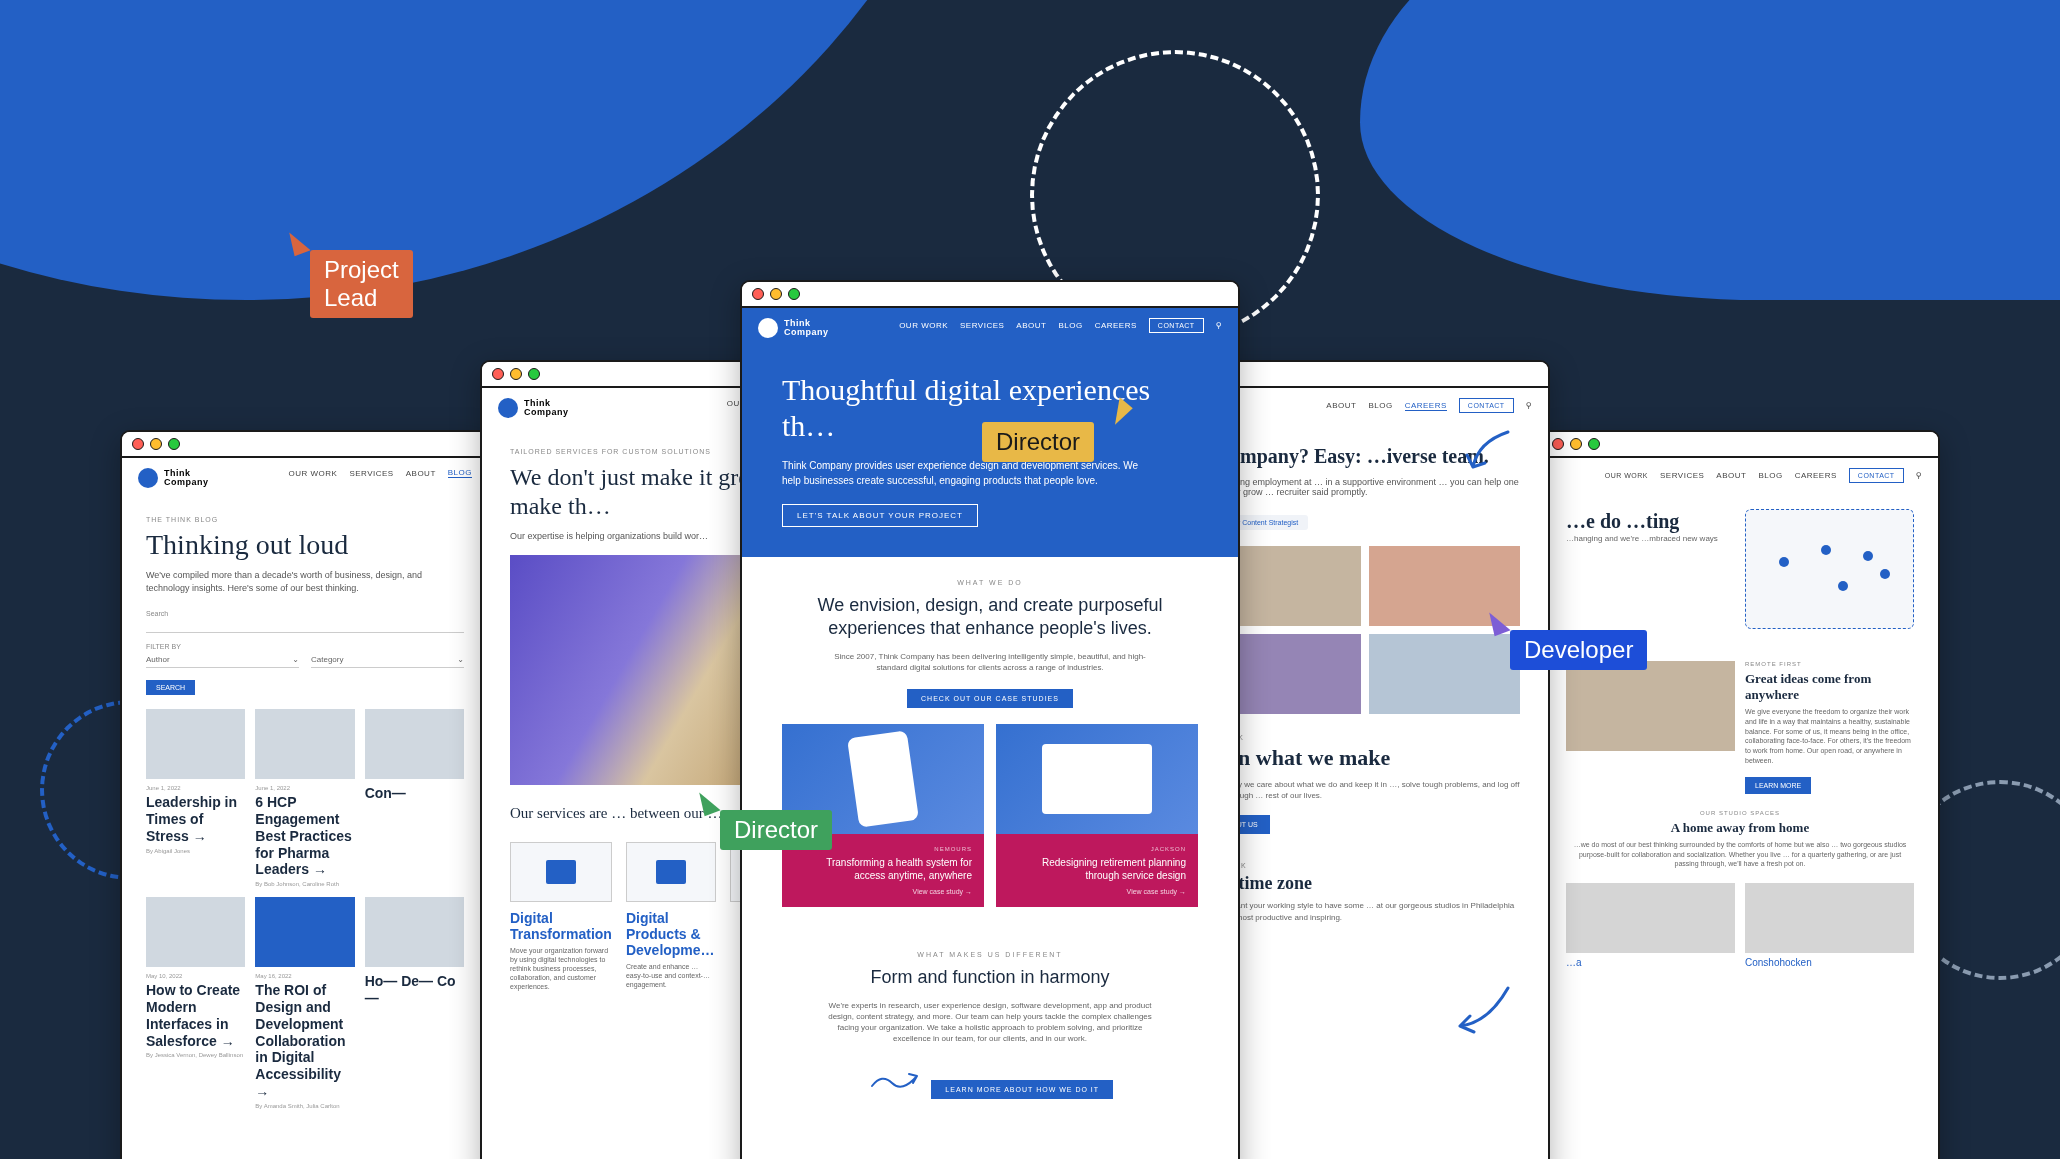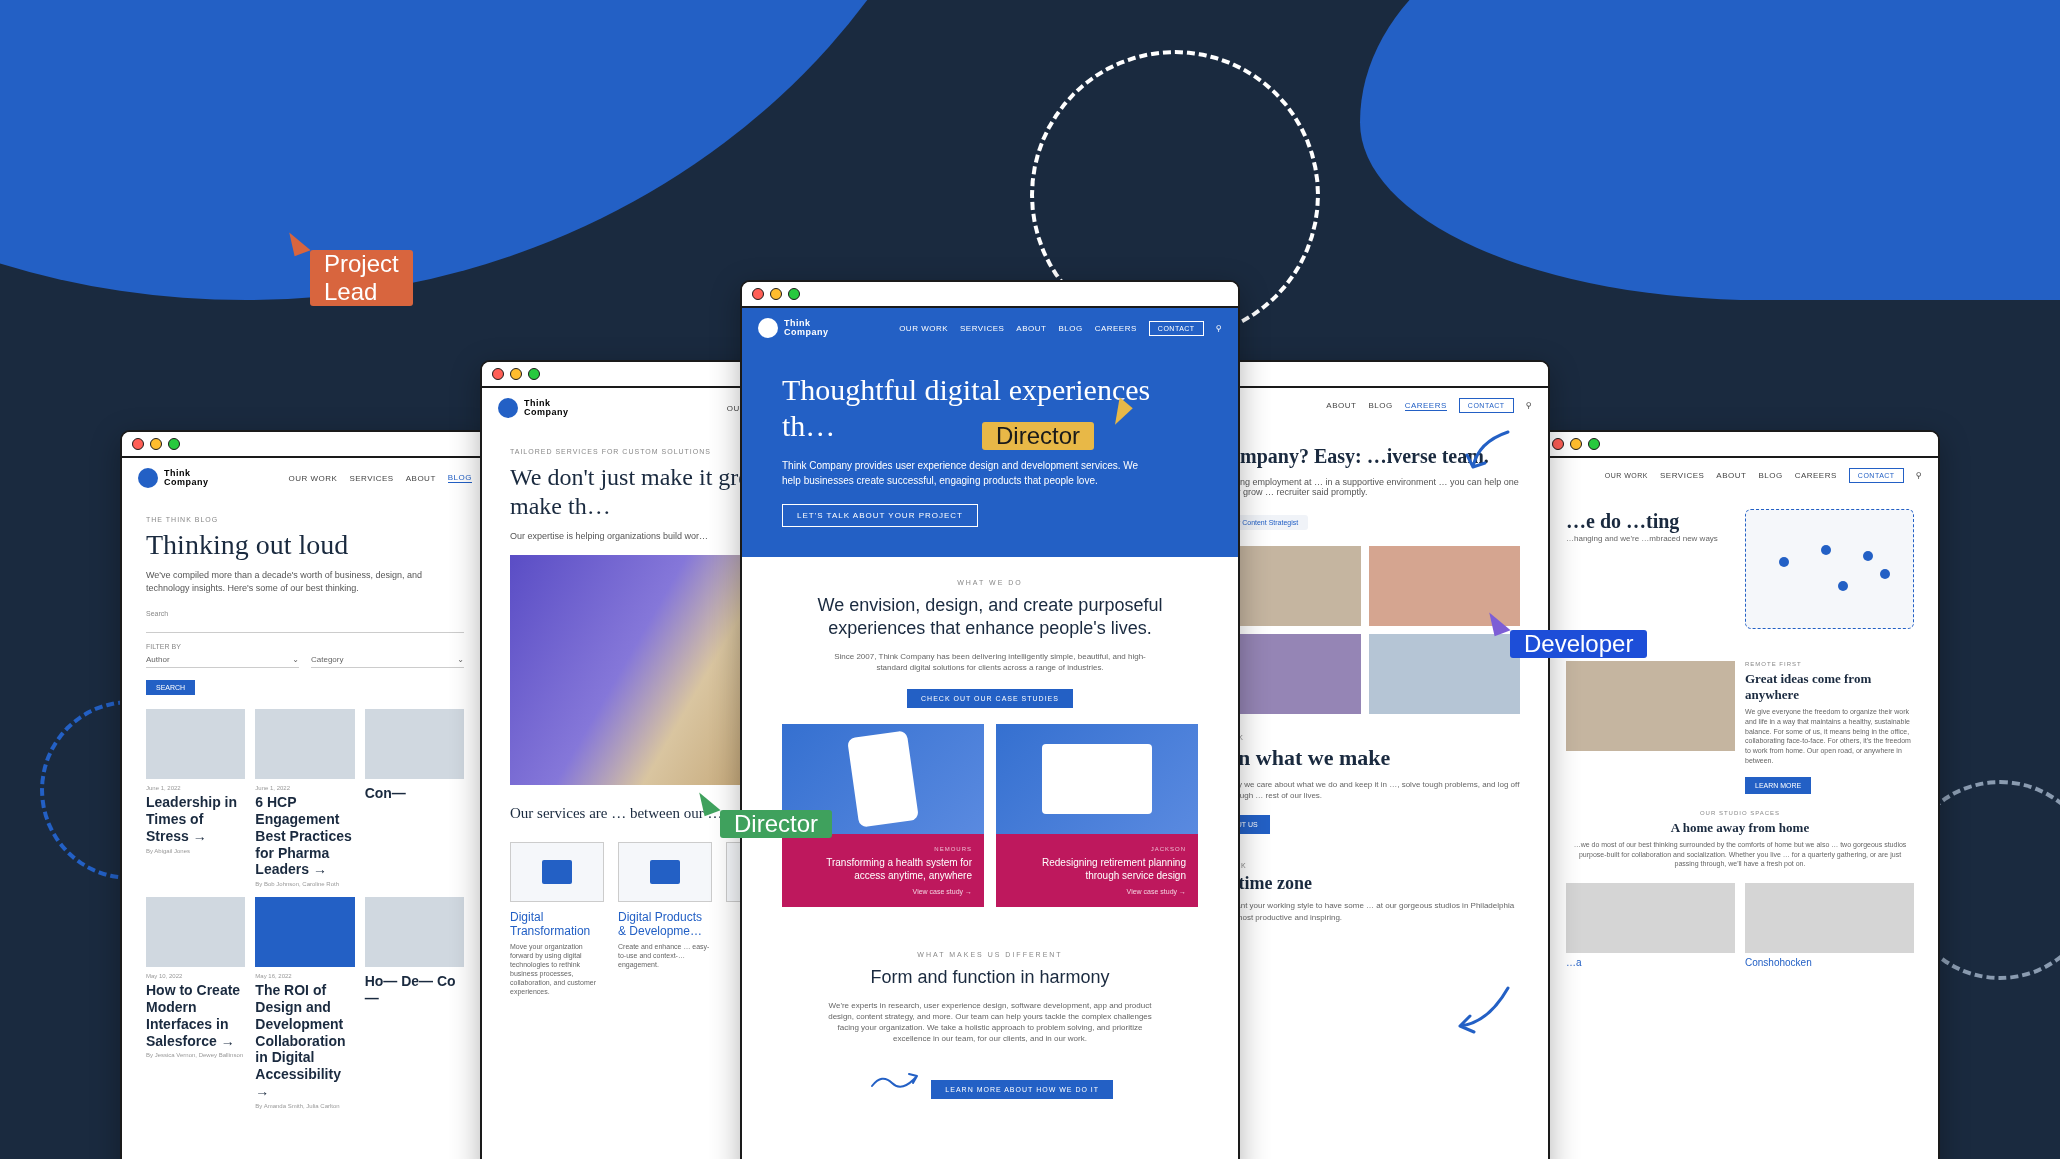--- a/index.html
+++ b/index.html
@@ -11,31 +11,31 @@
 .dc1{width:290px;height:290px;left:1030px;top:50px}
 .dc2{width:180px;height:180px;left:40px;top:700px;border-color:#2360c5}
 .dc3{width:200px;height:200px;right:-40px;top:780px;border-color:#8a9bb0}
 
 .cursor-label{position:absolute;z-index:100}
 .cursor{width:0;height:0;position:absolute}
 .cursor-pl{border-left:3px solid transparent;border-right:14px solid transparent;border-bottom:24px solid #d8653e;transform:rotate(-20deg)}
 .cursor-des{border-left:3px solid transparent;border-right:14px solid transparent;border-bottom:24px solid #e8b847;transform:rotate(-140deg)}
 .cursor-dir{border-left:3px solid transparent;border-right:14px solid transparent;border-bottom:24px solid #3fa15d;transform:rotate(-20deg)}
 .cursor-dev{border-left:3px solid transparent;border-right:14px solid transparent;border-bottom:24px solid #7d5ed6;transform:rotate(-20deg)}
-.label-box{padding:0 14px;color:#fff;font-size:24px;font-weight:500;border-radius:3px;display:inline-block;position:absolute}
+.label-box{padding:6px 14px;color:#fff;font-size:24px;font-weight:500;border-radius:3px;display:inline-block;position:absolute}
 .lb-pl{background:#d8653e;left:20px;top:20px}
 .lb-des{background:#e8b847;color:#1a1a1a;left:-128px;top:22px}
 .lb-dir{background:#3fa15d;left:20px;top:20px}
 .lb-dev{background:#1d4ed8;left:20px;top:20px}
 
 .window{position:absolute;background:#fff;border:2px solid #1a1a1a;border-radius:10px 10px 0 0;box-shadow:0 8px 30px rgba(0,0,0,.3);overflow:hidden}
 .titlebar{height:26px;background:#fff;border-bottom:2px solid #1a1a1a;display:flex;align-items:center;padding:0 10px;gap:6px}
 .dot{width:12px;height:12px;border-radius:50%;border:1px solid #1a1a1a}
 .dot-r{background:#ff5f56}.dot-y{background:#ffbd2e}.dot-g{background:#27c93f}
-.nav{display:flex;align-items:center;justify-content:space-between;padding:10px 16px;font-size:8px;letter-spacing:.5px}
+.nav{display:flex;align-items:flex-start;justify-content:space-between;padding:10px 16px;font-size:8px;letter-spacing:.5px}
 .nav-left{display:flex;align-items:center;gap:6px}
 .logo-badge{width:20px;height:20px;background:#2360c5;border-radius:50%}
 .logo-text{font-size:9px;font-weight:700;line-height:1}
 .nav-links{display:flex;gap:12px;align-items:center;color:#444}
 .nav-links span{white-space:nowrap}
 .contact-btn{border:1px solid #2360c5;padding:3px 8px;color:#2360c5;font-size:7px}
 .active{color:#2360c5;border-bottom:1px solid #2360c5}
 
 
 .w1{left:120px;top:430px;width:370px;height:750px;z-index:5}
@@ -60,21 +60,21 @@
 .w2{left:480px;top:360px;width:370px;height:820px;z-index:10}
 .w2 .content{padding:20px 28px}
 .w2 .kicker{font-size:7px;letter-spacing:1px;color:#888;margin-bottom:8px}
 .w2 h1{font-family:Georgia,serif;font-size:24px;font-weight:400;color:#1a2a3f;line-height:1.2;margin-bottom:10px}
 .w2 .sub{font-size:9px;color:#555;margin-bottom:14px}
 .w2 .hero-img{height:230px;background:linear-gradient(120deg,#5a4dc5,#8577d9 40%,#d9c5a0 60%,#b89560);margin-bottom:20px}
 .w2 .mid{font-family:Georgia,serif;font-size:15px;color:#1a2a3f;margin-bottom:20px}
 .svc-grid{display:grid;grid-template-columns:1fr 1fr 1fr;gap:14px}
 .svc-card .svc-img{height:60px;border:1px solid #ccc;margin-bottom:8px;background:#f5f7fa;display:flex;align-items:center;justify-content:center}
 .svc-card .svc-img::after{content:'';width:30px;height:24px;background:#2360c5;border-radius:2px}
-.svc-title{font-size:12px;color:#2360c5;font-weight:400;margin-bottom:4px}
+.svc-title{font-size:14px;color:#2360c5;font-weight:700;margin-bottom:4px}
 .svc-desc{font-size:7px;color:#666;line-height:1.3}
 
 
 .w3{left:740px;top:280px;width:500px;height:900px;z-index:20}
 .w3 .titlebar{background:#fff}
 .w3 .nav{background:#2360c5;color:#fff}
 .w3 .nav .logo-badge{background:#fff}
 .w3 .nav .logo-text{color:#fff}
 .w3 .nav-links{color:#fff}
 .w3 .nav .contact-btn{border-color:#fff;color:#fff}

